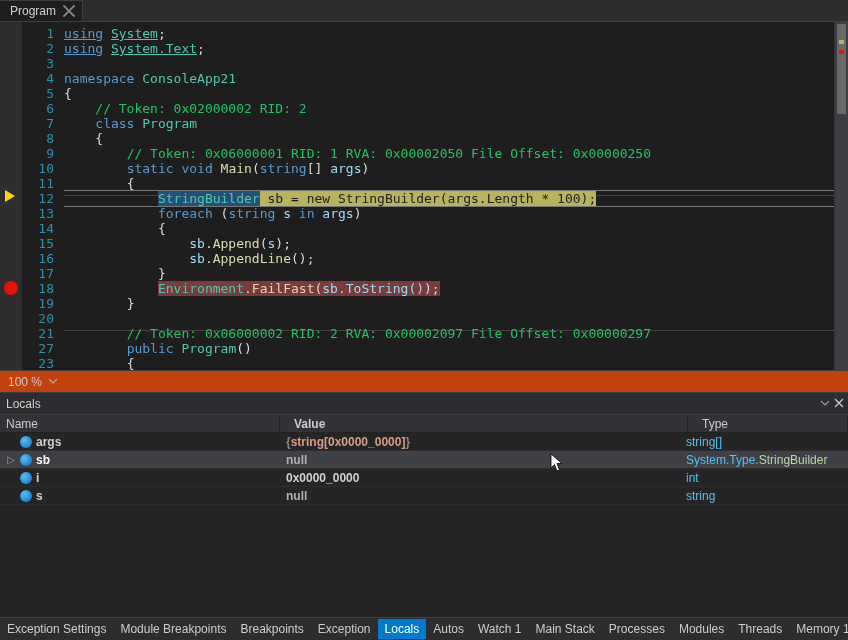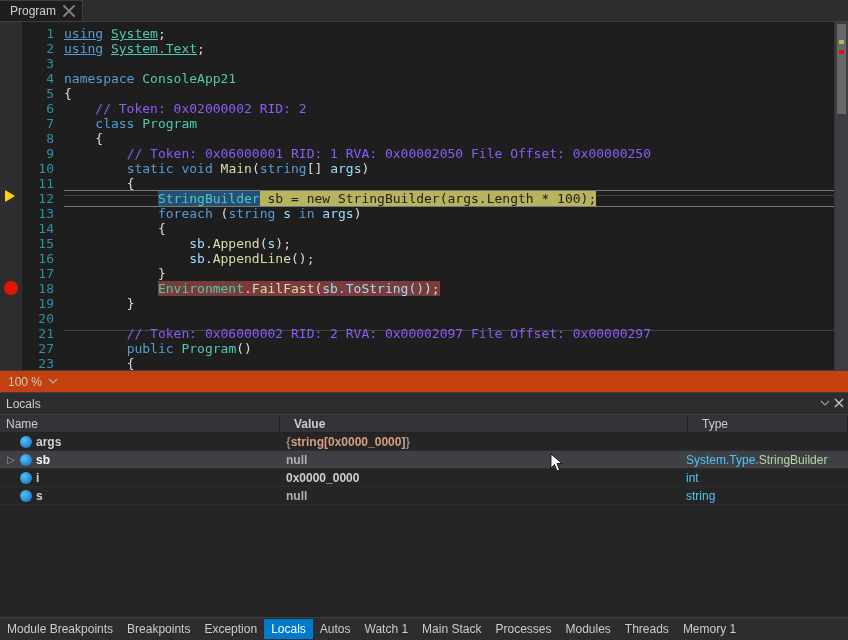--- a/index.html
+++ b/index.html
@@ -56,21 +56,21 @@
     padding-right:10px; padding-top:4px; line-height:15px;
   }
   .code {
     flex:1; font-family:Consolas,monospace; font-size:13px; line-height:15px;
     padding-top:4px; color:#dcdcdc; white-space:pre; position:relative;
     overflow:hidden;
   }
   .codeline { height:15px; position:relative; }
   .kw { color:#569cd6; }
   .type { color:#4ec9b0; }
-  .cm { color:#8b5cf6; }
+  .cm { color:#22c55e; }
   .fn { color:#dcdcaa; }
   .str { color:#9cdcfe; }
   .codeline.active {
     outline:1px solid #555;
   }
   .hl-block {
     display:inline-block;
   }
   .hl-sel { background:#264f78; }
   .hl-yellow { background:#b8b35c; color:#1e1e1e; }
@@ -218,20 +218,21 @@
       <div class="col-type">Type</div>
     </div>
     <div id="locals-body">
         <div class="lg-row">
           <div class="col-name">
             <span class="expander"></span>
             <span class="var-icon"></span>
             <span style="font-weight: bold;">args</span>
           </div>
           <div class="col-value"><span class="val-brace">{</span><span class="val-str">string[0x0000_0000]</span><span class="val-brace">}</span></div>
+          <div class="col-type"><span class="type-link">string[]</span></div>
         </div>
         <div class="lg-row sel">
           <div class="col-name">
             <span class="expander">▷</span>
             <span class="var-icon"></span>
             <span style="font-weight: bold;">sb</span>
           </div>
           <div class="col-value"><span class="val-dim">null</span></div>
           <div class="col-type"><span class="type-link">System.Type.</span><span class="type-link" style="color: rgb(184, 215, 163);">StringBuilder</span></div>
         </div>
@@ -256,20 +257,21 @@
       </div>
   </div>
   <div class="cursor-ptr" style="left:550px; top:60px">
     <svg viewBox="0 0 14 20">
         <path d="M1 1 L1 15 L4.5 11.5 L7 18 L9.5 17 L7 10.5 L12 10.5 Z" fill="#fff" stroke="#000" stroke-width="0.8"></path>
       </svg>
   </div>
 </div>
 
 <div class="bottom-tabs" id="bottom-tabs">
+    <div class="btab">Exception Settings</div>
     <div class="btab">Module Breakpoints</div>
     <div class="btab">Breakpoints</div>
     <div class="btab">Exception</div>
     <div class="btab active">Locals</div>
     <div class="btab">Autos</div>
     <div class="btab">Watch 1</div>
     <div class="btab">Main Stack</div>
     <div class="btab">Processes</div>
     <div class="btab">Modules</div>
     <div class="btab">Threads</div>

